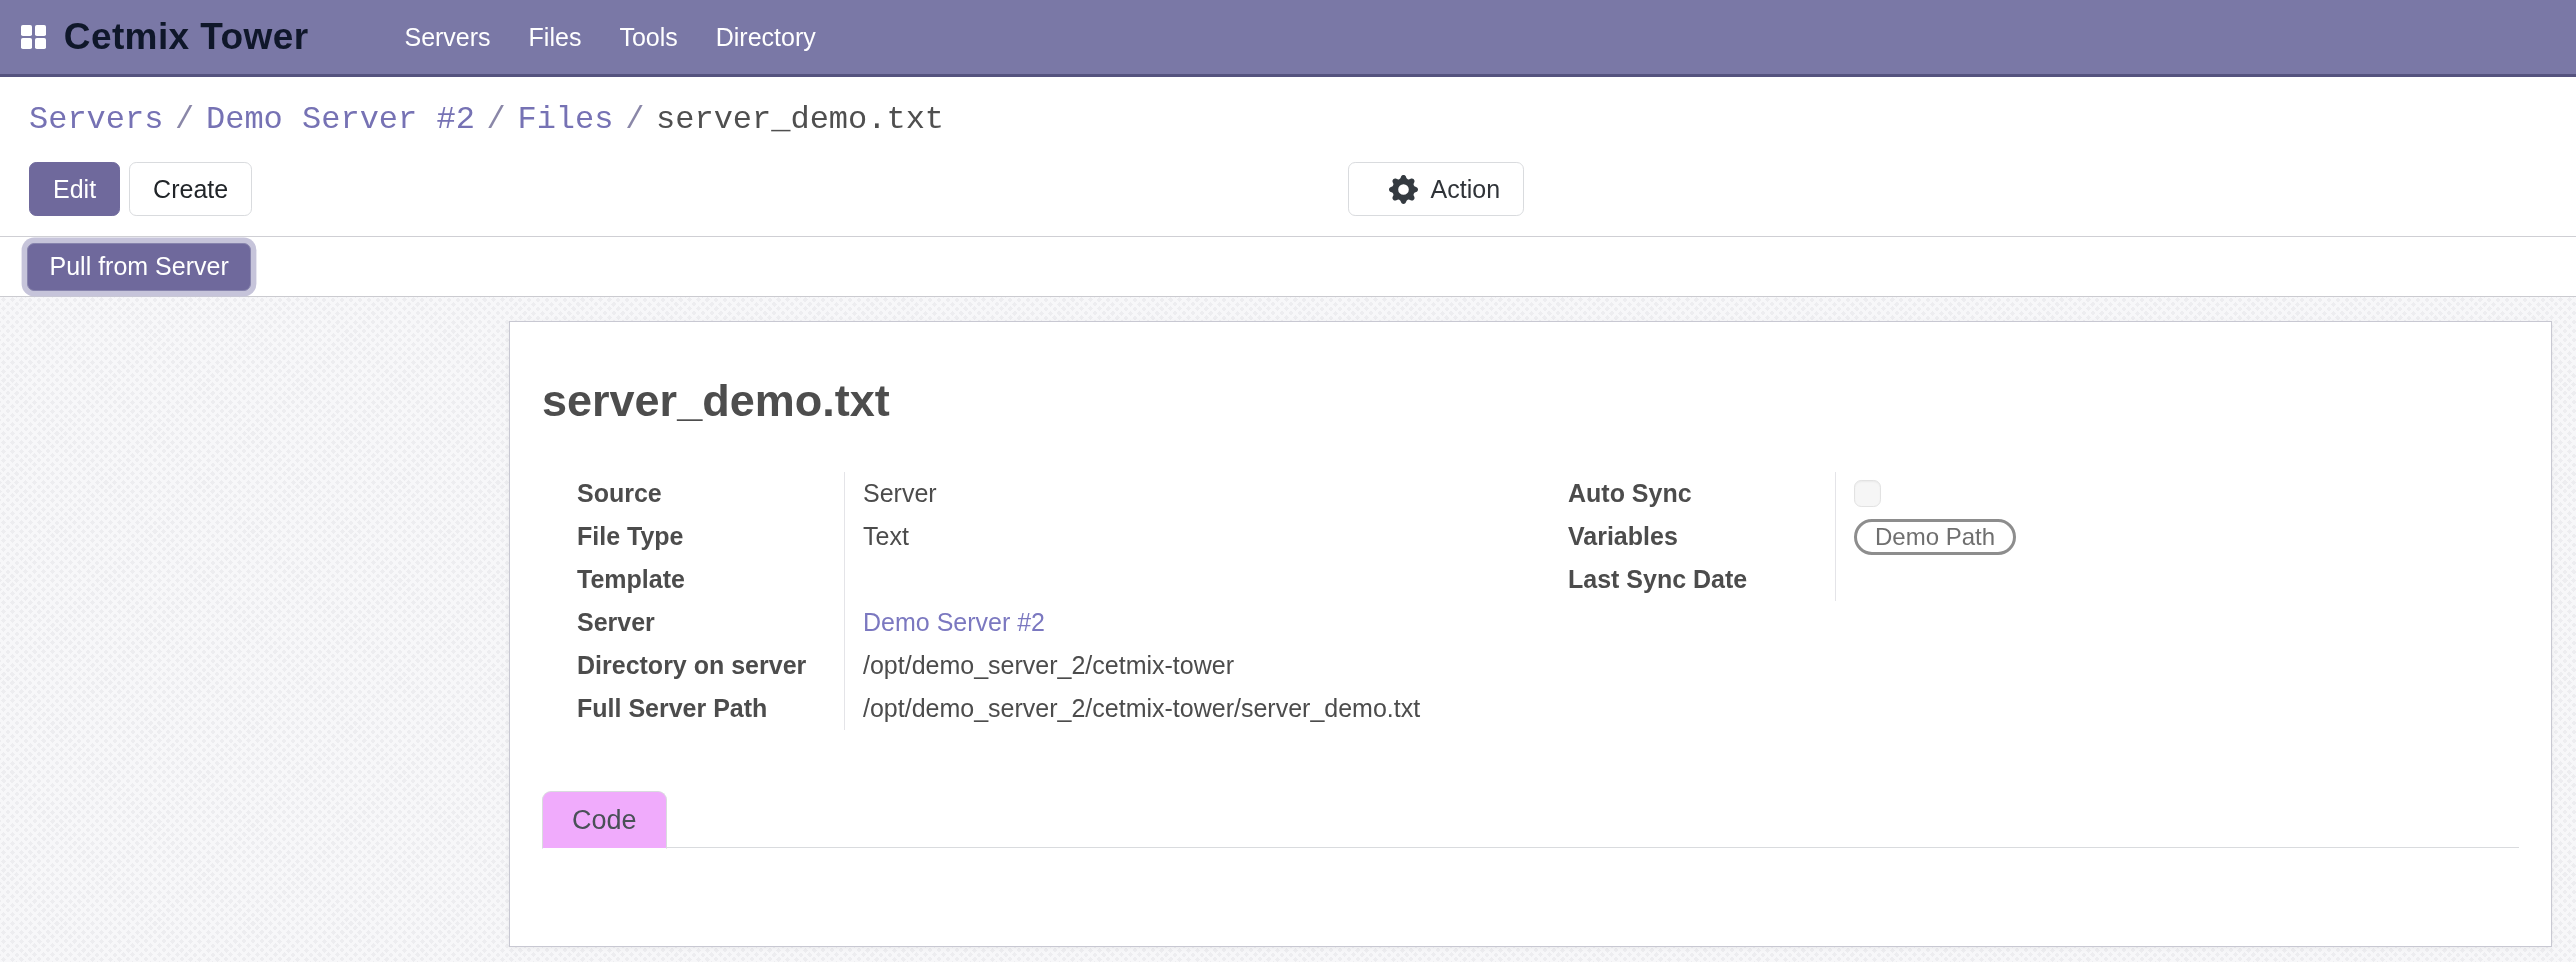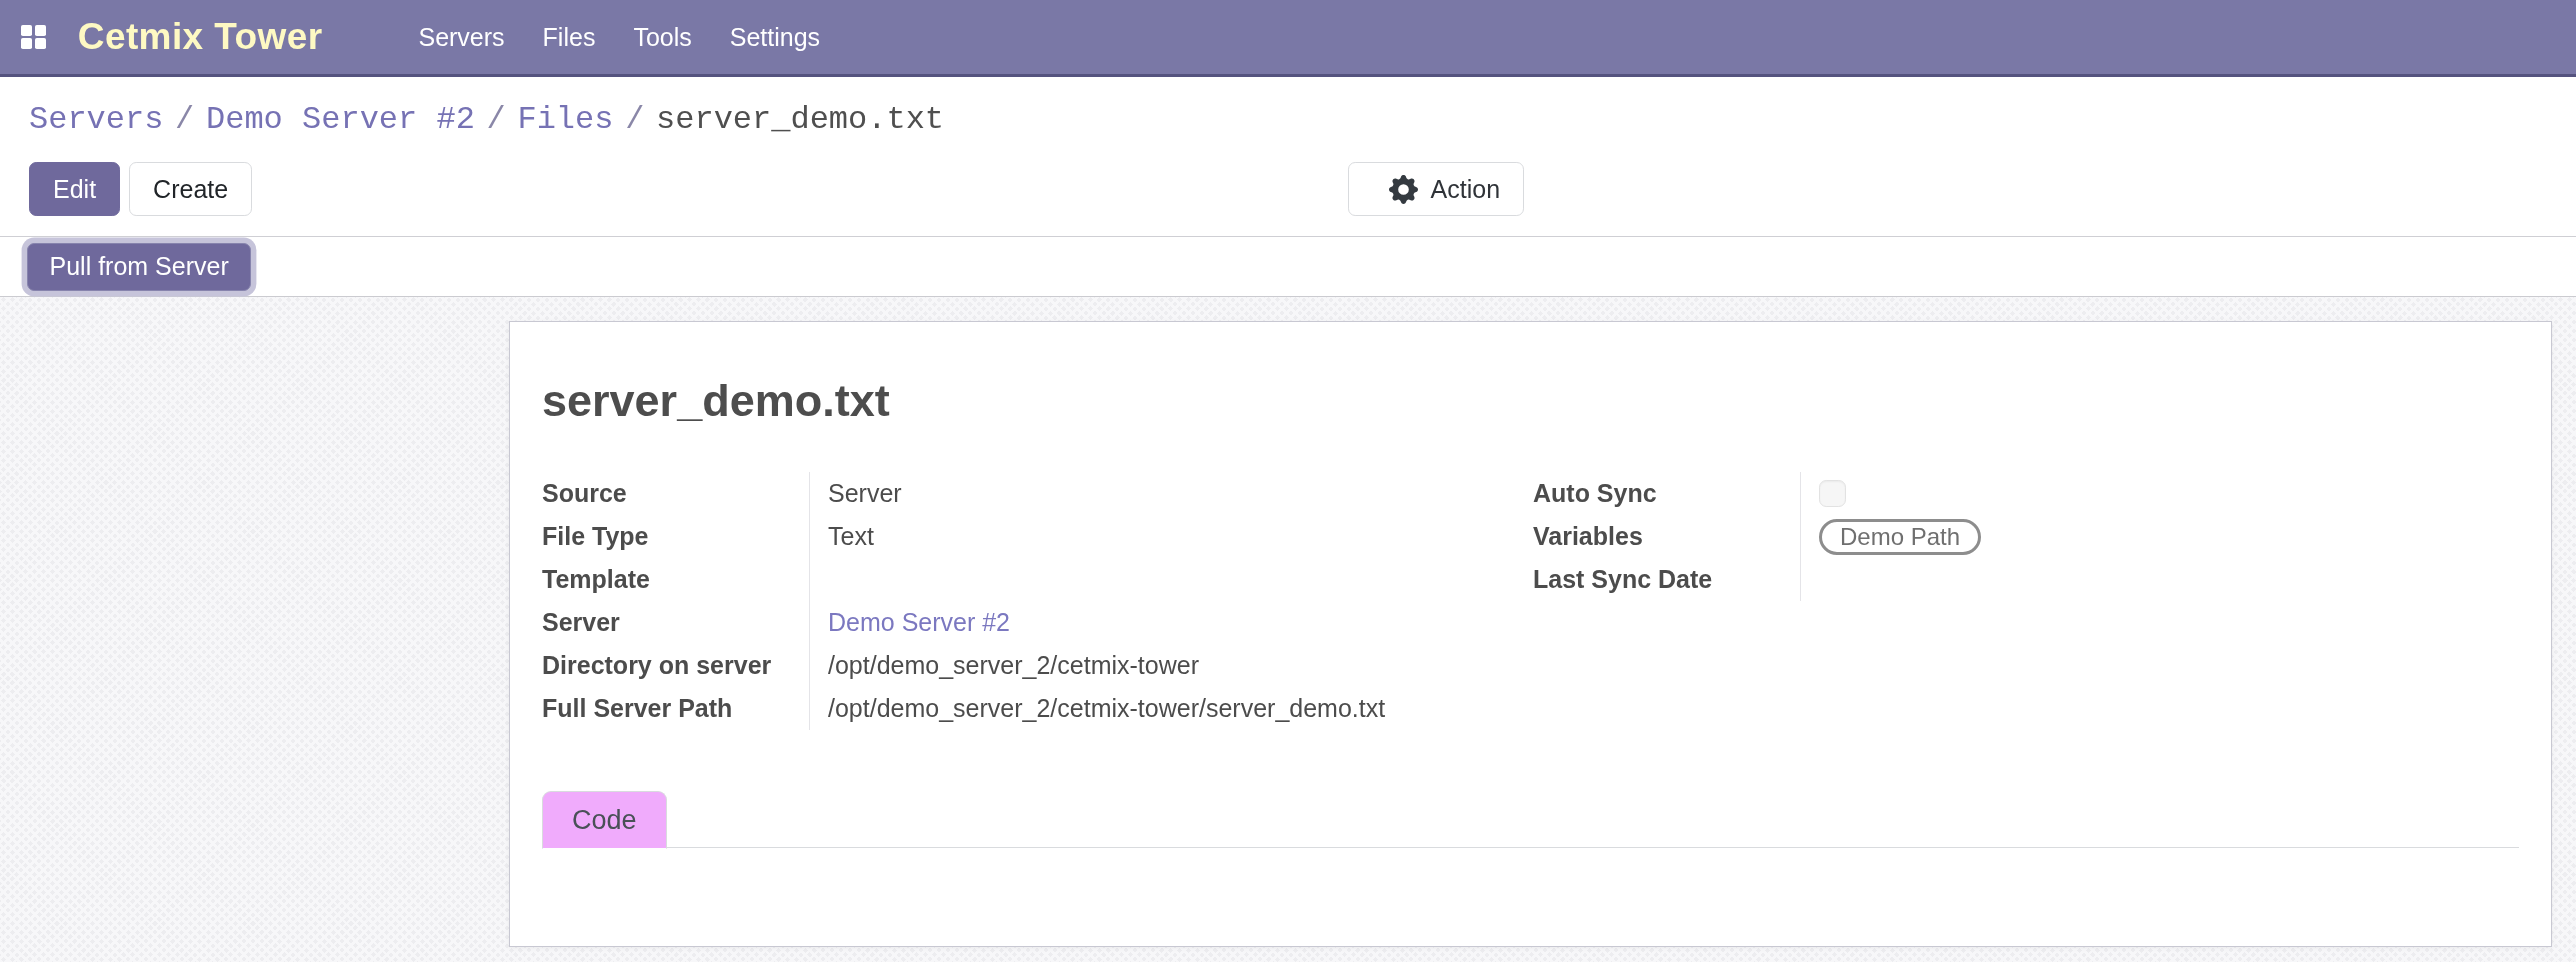--- a/index.html
+++ b/index.html
@@ -13,21 +13,21 @@
   
   .navbar {
     height:77px; flex:0 0 77px; background:#7a78a6;
     border-bottom:3.6px solid #55537f;
     display:flex; align-items:center; padding-left:16px;
   }
   .apps-btn { background:transparent; border:none; cursor:pointer; padding:5.4px; }
   .apps-grid { width:24px; height:24px; display:grid; grid-template-columns:10.8px 10.8px; grid-template-rows:10.8px 10.8px; gap:2.7px; }
   .apps-grid span { background:#fff; border-radius:1.8px; }
   .brand {
-    color:#fef9c3; font-size:37px; font-weight:bold; margin-left:27px;
+    color:#0f172a; font-size:37px; font-weight:bold; margin-left:13px;
     letter-spacing:0.4px; white-space:nowrap;
   }
   .nav-menu { display:flex; align-items:center; margin-left:77px; }
   .nav-item {
     color:#fff; font-size:25px; padding:0 19px; background:none; border:none;
     cursor:pointer; font-family:inherit; white-space:nowrap; line-height:77px;
   }
 
   
   .control-panel { height:159px; flex:0 0 159px; background:#fff; padding:23px 0 0 29px; }
@@ -68,21 +68,21 @@
   }
   .sheet {
     position:absolute; left:509px; top:24px; width:2043px; height:626px;
     background:#fff; border:1.8px solid #c8c8d2; box-shadow:0 0.9px 4.5px rgba(0,0,0,.06);
     padding:50px 32px 0 32px;
   }
   .sheet-title { font-size:45px; line-height:57px; font-weight:bold; color:#4d4d4d; }
 
   .groups { display:flex; margin-top:43px; }
   .group { display:flex; flex-direction:column; }
-  .group-left { width:991px; }
+  .group-left { width:991px;margin-left:35px; }
   .group-right { width:646px; }
   .field-row { display:flex; align-items:center; height:43px; }
   .field-label { width:267px; flex:0 0 267px; font-weight:bold; font-size:25px; color:#4c4c4c; }
   .field-value {
     flex:1 1 auto; align-self:stretch; display:flex; align-items:center;
     border-left:1.8px solid #e4e4e8; padding-left:18px; font-size:25px; color:#4c4c4c;
     white-space:nowrap;
   }
   .field-value a { color:#7b78c0; text-decoration:none; cursor:pointer; }
   .checkbox {
@@ -115,21 +115,21 @@
           <span></span>
           <span></span>
           <span></span>
       </span>
     </button>
     <div class="brand">Cetmix Tower</div>
     <nav class="nav-menu">
       <button class="nav-item">Servers</button>
       <button class="nav-item">Files</button>
       <button class="nav-item">Tools</button>
-      <button class="nav-item">Settings</button>
+      <button class="nav-item">Directory</button>
     </nav>
   </header>
 
   <div class="control-panel">
     <div class="breadcrumb">
       <a>Servers</a><span class="crumb-sep">/</span><a>Demo Server #2</a><span class="crumb-sep">/</span><a>Files</a><span class="crumb-sep">/</span><span class="crumb-current">server_demo.txt</span>
     </div>
     <div class="btn-row">
       <button class="btn btn-primary">Edit</button>
       <button class="btn btn-plain btn-create">Create</button>

